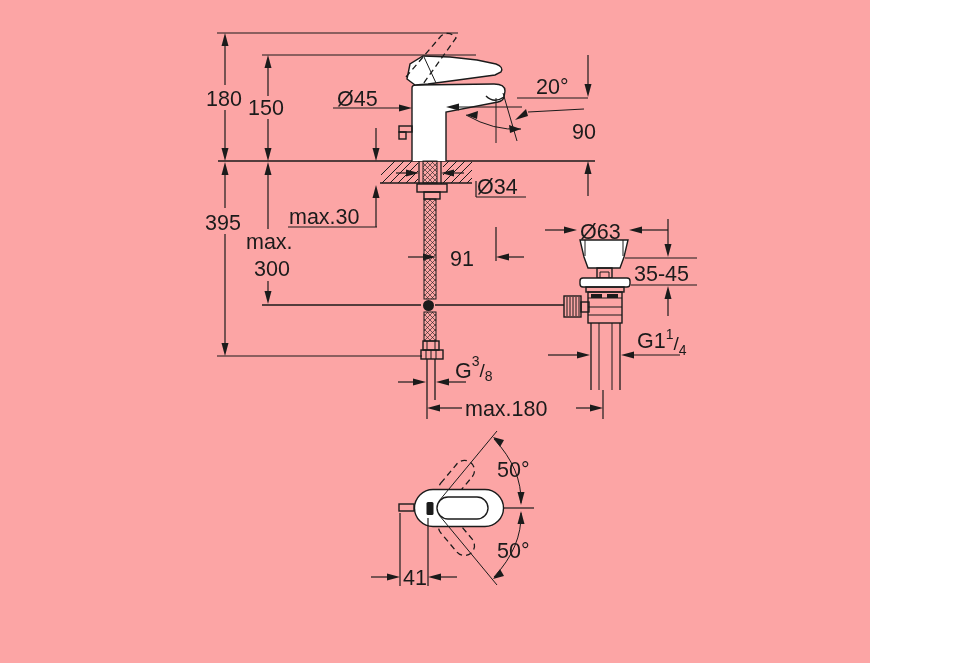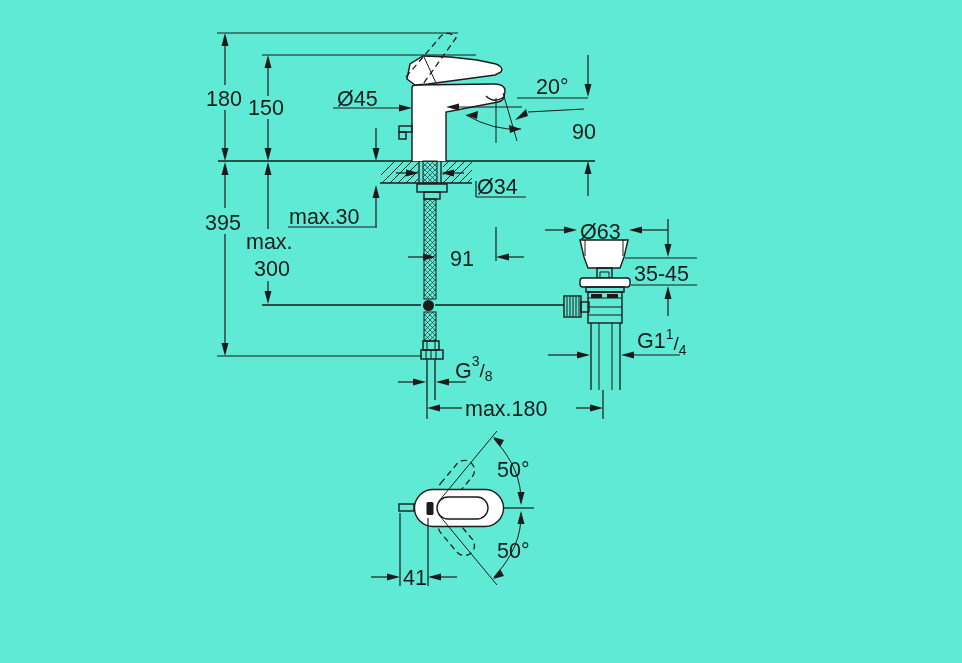--- a/index.html
+++ b/index.html
@@ -1,16 +1,16 @@
 <!DOCTYPE html>
 <html><head>
 <meta charset="utf-8">
 <style>
   html,body{margin:0;padding:0;background:#ffffff;}
-  .stage{position:relative;width:962px;height:663px;background:#5eead4;overflow:hidden;
+  .stage{position:relative;width:870px;height:663px;background:#fca5a5;overflow:hidden;
          font-family:"Liberation Sans", sans-serif;}
   svg{display:block;}
   .ln{stroke:#1b1b1b;stroke-width:1.3;fill:none;}
   .obj{stroke:#1b1b1b;stroke-width:1.4;fill:#ffffff;}
   .objn{stroke:#1b1b1b;stroke-width:1.4;fill:none;}
   .thin{stroke:#1b1b1b;stroke-width:1;fill:none;}
   .dimln{stroke:#1b1b1b;stroke-width:1.2;fill:none;}
   .dash{stroke:#1b1b1b;stroke-width:1.3;fill:none;stroke-dasharray:6 4;}
   .ah{fill:#1b1b1b;stroke:none;}
   .blk{fill:#1b1b1b;stroke:none;}

